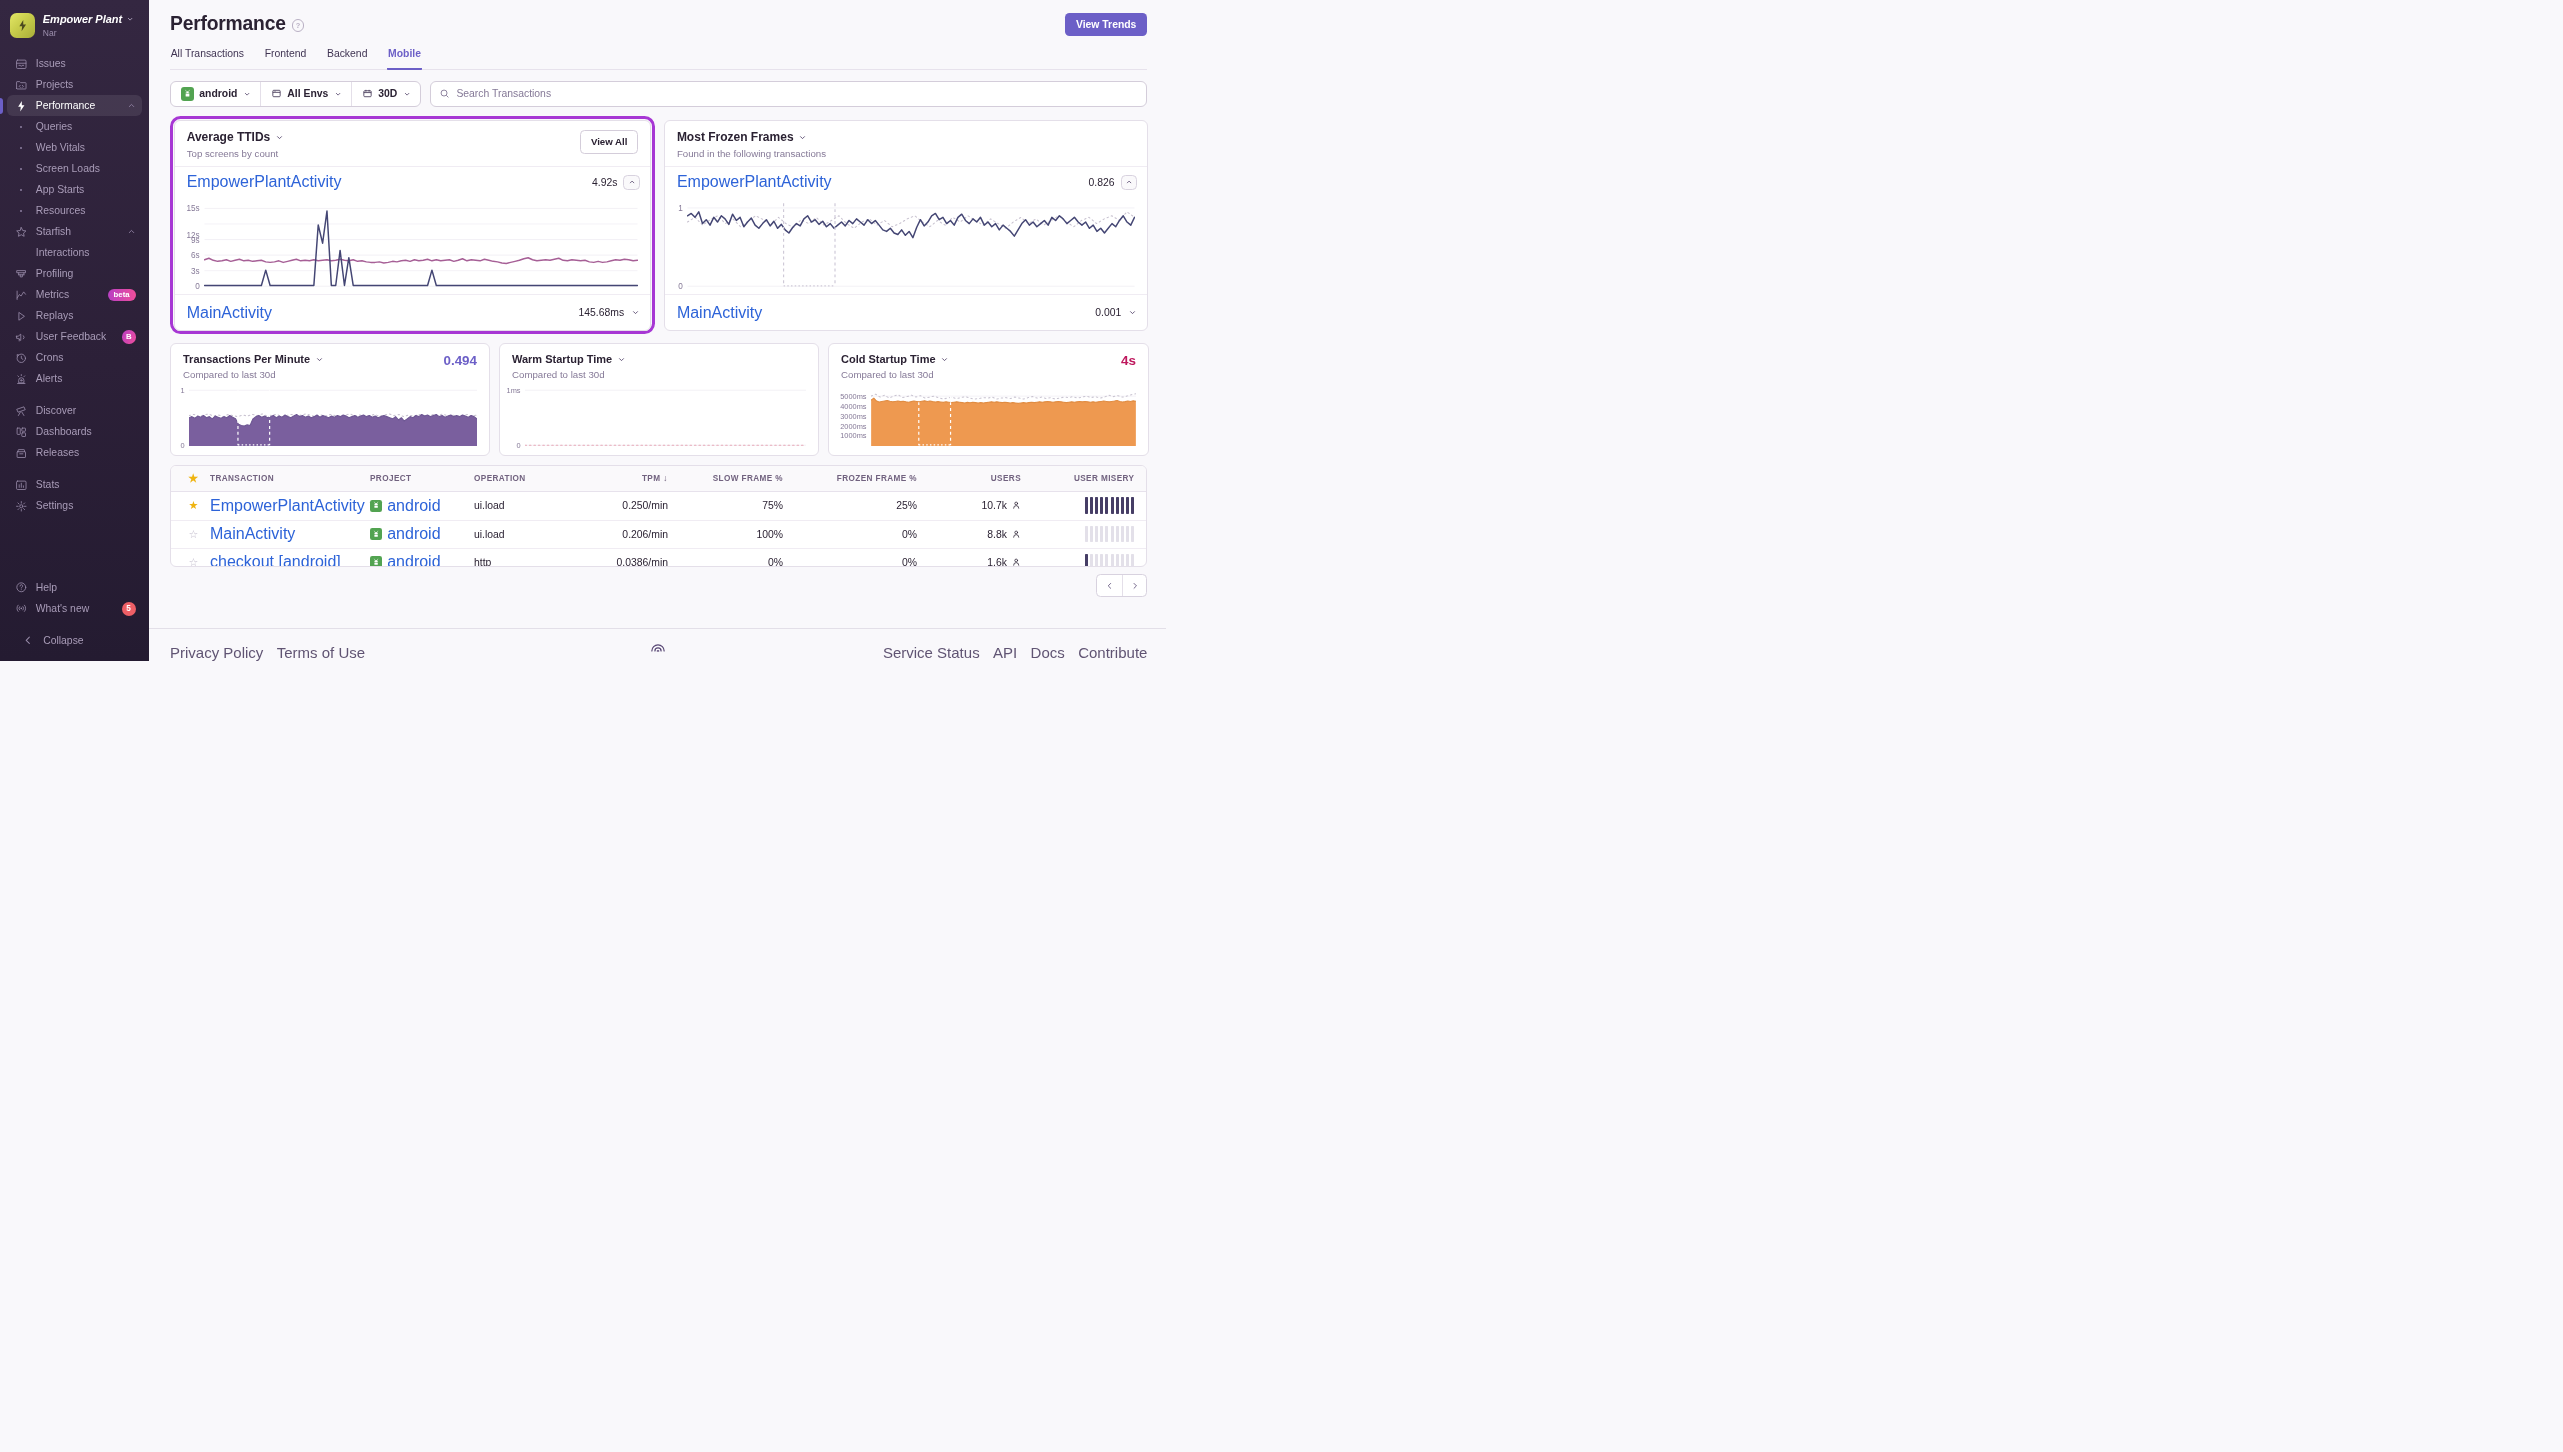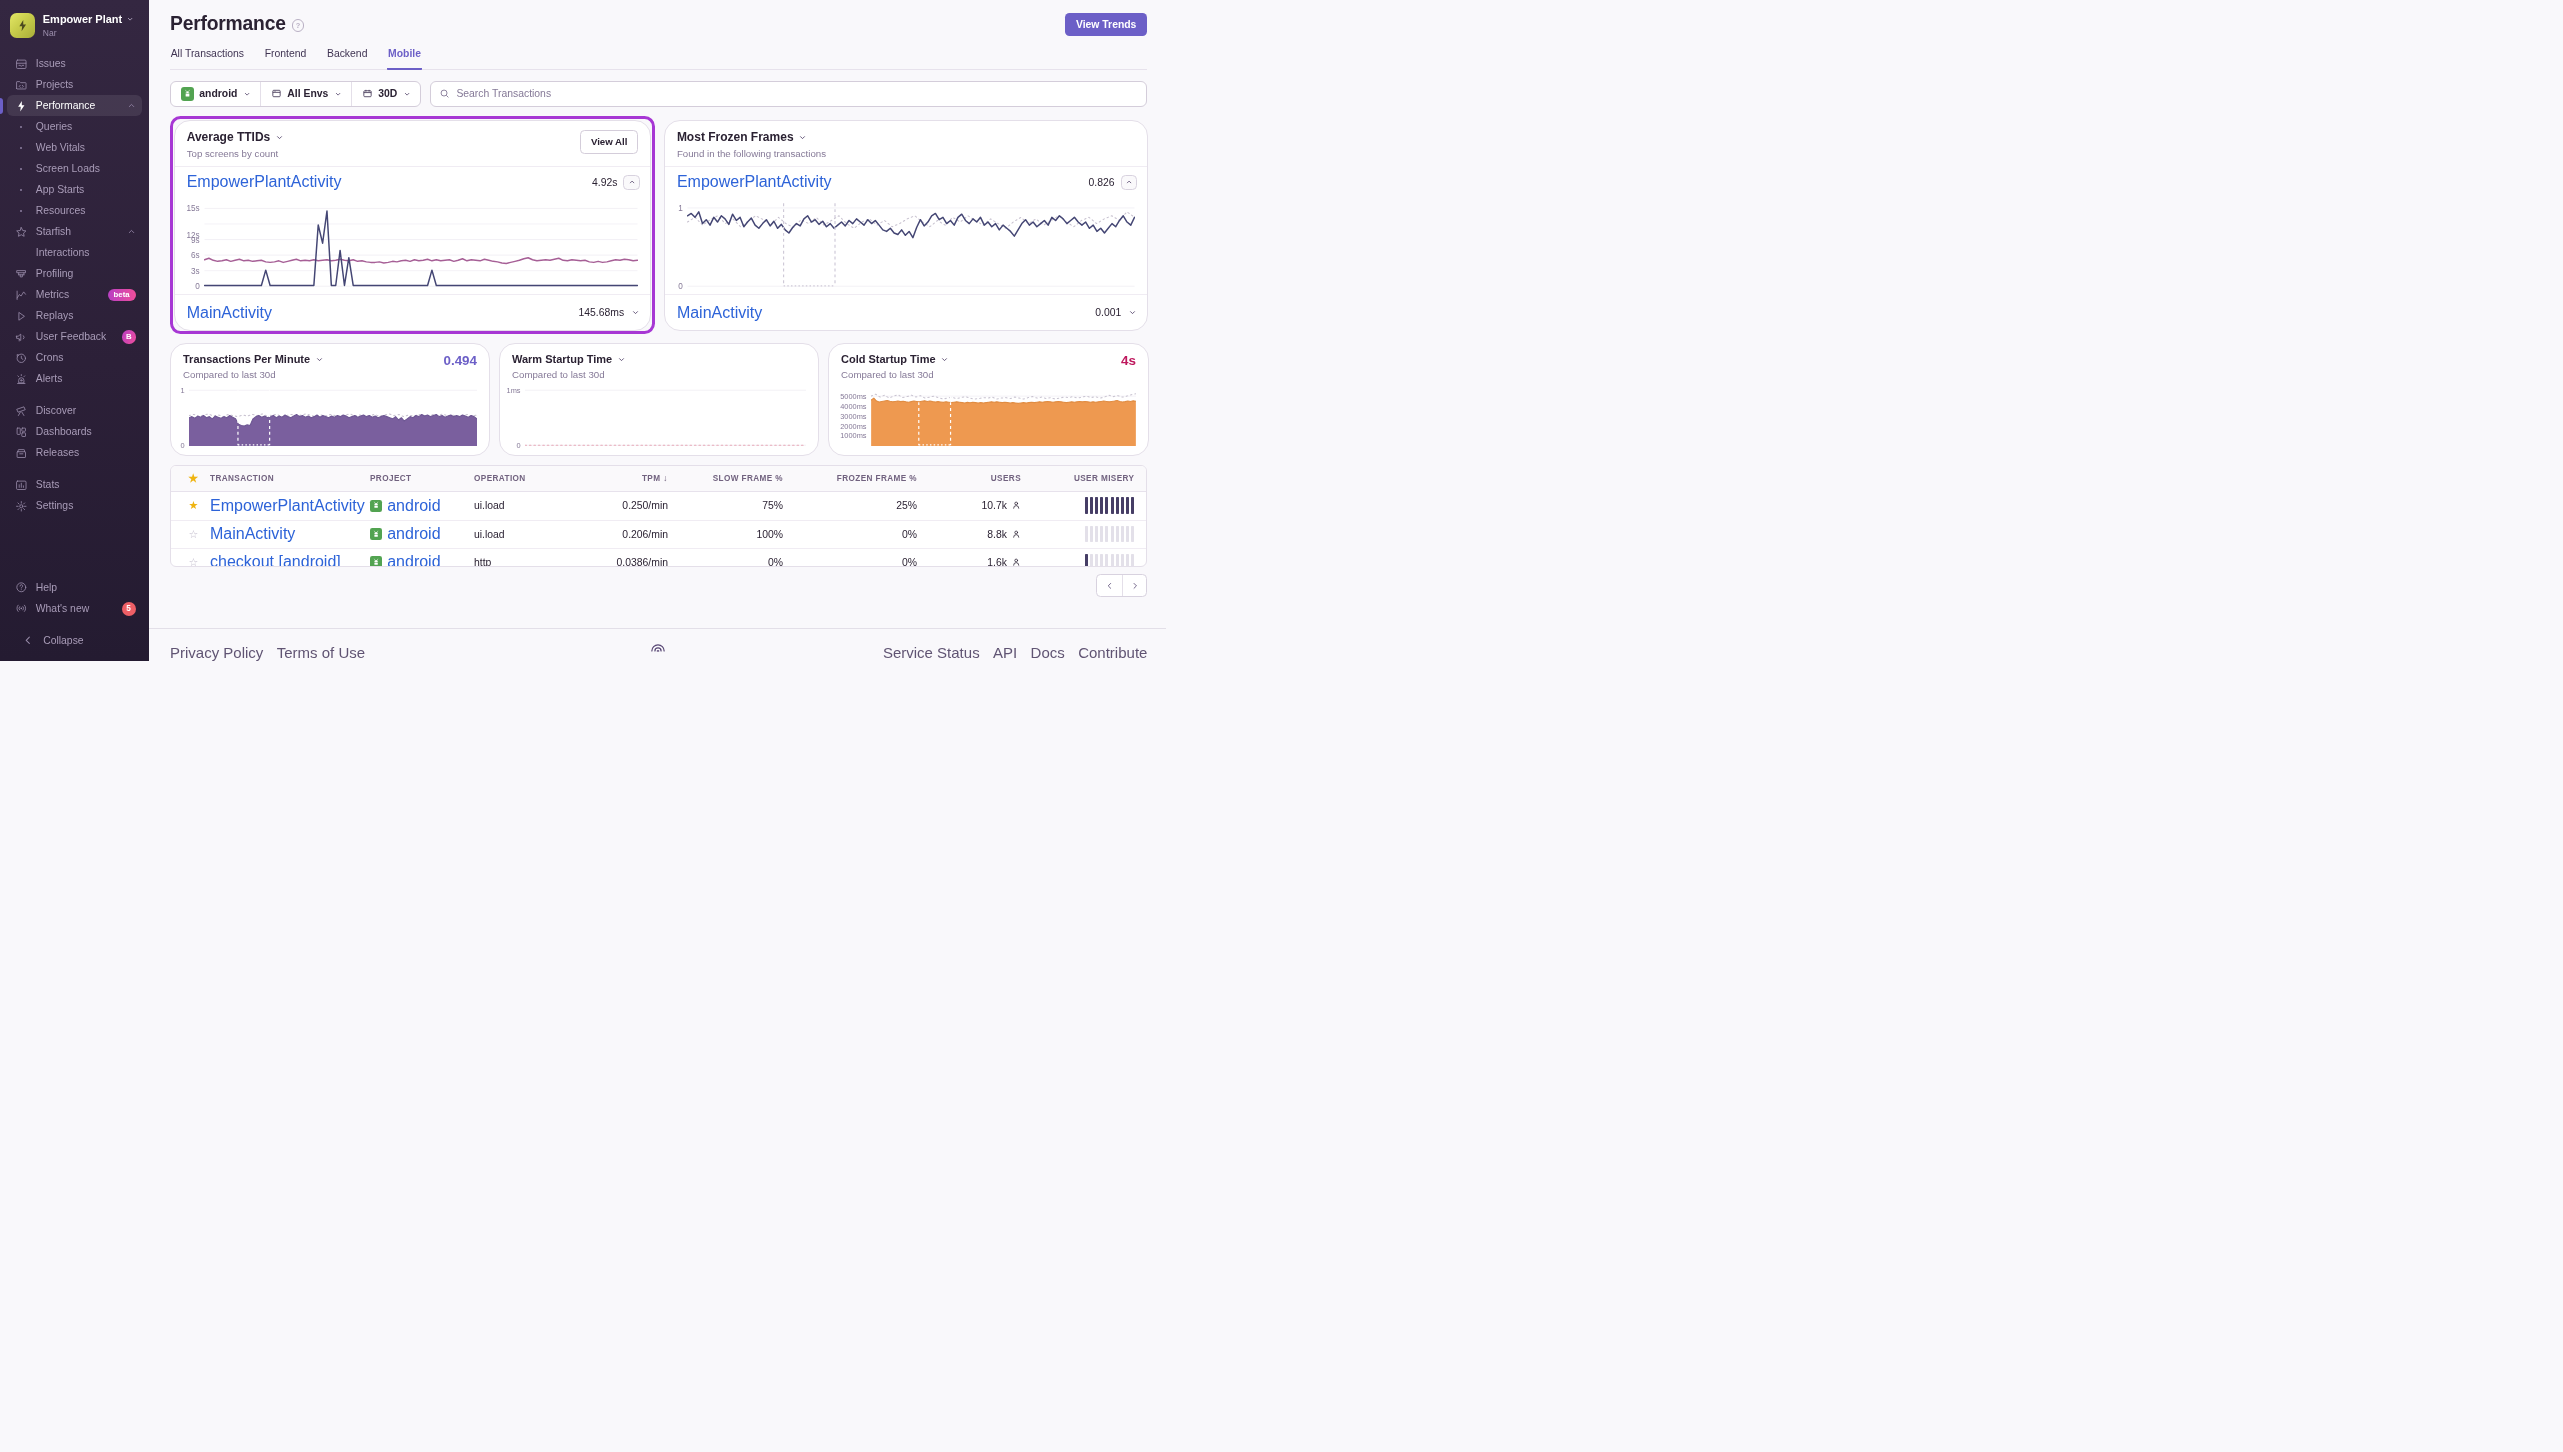--- a/index.html
+++ b/index.html
@@ -5,21 +5,21 @@
   * { box-sizing: border-box; margin: 0; padding: 0; }
   html,body { width:1166px; height:661px; }
   body { font-family:"Liberation Sans", sans-serif; background:#f9f8fb; color:#2b2233; overflow:hidden; }
   .app { display:flex; width:1166px; height:661px; }
 
   
   .sidebar { width:149px; flex:0 0 149px; background:linear-gradient(180deg,#342741 0%,#2c2038 55%,#241b31 100%); color:#a99cb8; display:flex; flex-direction:column; padding-top:10.4px; }
   .brand { display:flex; gap:7.4px; padding:3px 10.4px 15px; align-items:flex-start; cursor:pointer; }
   .logo { width:25px; height:25px; border-radius:6.7px; background:linear-gradient(135deg,#e3e766 0%,#c8cd4b 45%,#a9ae39 100%); display:flex; align-items:center; justify-content:center; flex:0 0 25px; }
   .logo svg { width:13.4px; height:13.4px; }
-  .brand-name { color:#fff; font-weight:bold; font-size:11px; display:flex; align-items:center; gap:3.7px; }
+  .brand-name { color:#fff; font-weight:bold; font-size:11px; display:flex; align-items:center; gap:3.7px;font-style:italic; }
   .brand-org { color:#9d90ae; font-size:8.5px; margin-top:2.2px; }
   .nav { display:flex; flex-direction:column; }
   .nav-item { display:flex; align-items:center; gap:7.4px; height:21px; margin:0 7.4px; padding:0 6px; border-radius:6px; font-size:10.4px; cursor:pointer; position:relative; white-space:nowrap; }
   .nav-item .ic { width:15px; flex:0 0 15px; display:flex; align-items:center; justify-content:center; color:#978aa8; }
   .nav-item .ic svg { width:12.6px; height:12.6px; }
   .nav-item.active { background:rgba(255,255,255,0.09); color:#fff; }
   .nav-item.active .ic { color:#fff; }
   .nav-item.active::before { content:""; position:absolute; left:-7.4px; top:2.2px; width:3px; height:16.4px; background:#6c5fc7; border-radius:0 3px 3px 0; }
   .nav-item.gap { margin-top:11px; }
   .dot { width:2.2px; height:2.2px; border-radius:50%; background:#8d7fa0; }
@@ -51,21 +51,21 @@
   .android-sq svg { width:9px; height:9px; }
   .search-box { flex:1; margin-left:9px; position:relative; }
   .search-box input { width:100%; height:26px; border:0.7px solid #d4cdda; border-radius:6px; padding:0 9px 0 25px; font-size:10.4px; color:#2b2233; background:#fff; font-family:inherit; outline:none; }
   .search-box input::placeholder { color:#857997; }
   .search-ic { position:absolute; left:8.2px; top:6.7px; color:#857997; } .search-ic svg { width:11px; height:11px; }
 
   
   .panels-row { display:grid; grid-template-columns:1fr 1fr; gap:9px; margin-top:9px; }
   .highlight { border:3px solid #a737d4; border-radius:10.4px; padding:0.7px; }
   .ghost { padding:3.7px 0; }
-  .card { background:#fff; border:0.7px solid #e4dfe9; border-radius:16px; }
+  .card { background:#fff; border:0.7px solid #e4dfe9; border-radius:6px; }
   .card-head { padding:9.7px 12px 6.7px; display:flex; align-items:flex-start; }
   .card-title { font-size:12px; font-weight:bold; color:#2b2233; display:flex; align-items:center; gap:4.5px; cursor:pointer; }
   .card-title .dd { color:#584a6e; display:flex; } .card-title .dd svg { width:9px; height:9px; }
   .card-sub { font-size:9.7px; color:#857997; margin-top:3.7px; }
   .view-all { margin-left:auto; background:#fff; border:0.7px solid #d4cdda; border-radius:4.5px; font-size:9.7px; font-weight:bold; color:#2b2233; padding:5.2px 9.7px; cursor:pointer; font-family:inherit; }
   .card-divider { border-top:0.7px solid #f0ecf3; }
   .t-row { display:flex; align-items:center; padding:6.7px 10.4px 6.7px 12px; }
   .t-link { color:#2d63d8; font-size:16px; cursor:pointer; }
   .t-val { margin-left:auto; font-size:10.4px; color:#2b2233; }
   .chev-btn { margin-left:6px; width:16.4px; height:15.6px; border:0.7px solid #d8d2df; background:#faf9fb; border-radius:4.5px; display:flex; align-items:center; justify-content:center; color:#584a6e; cursor:pointer; }

